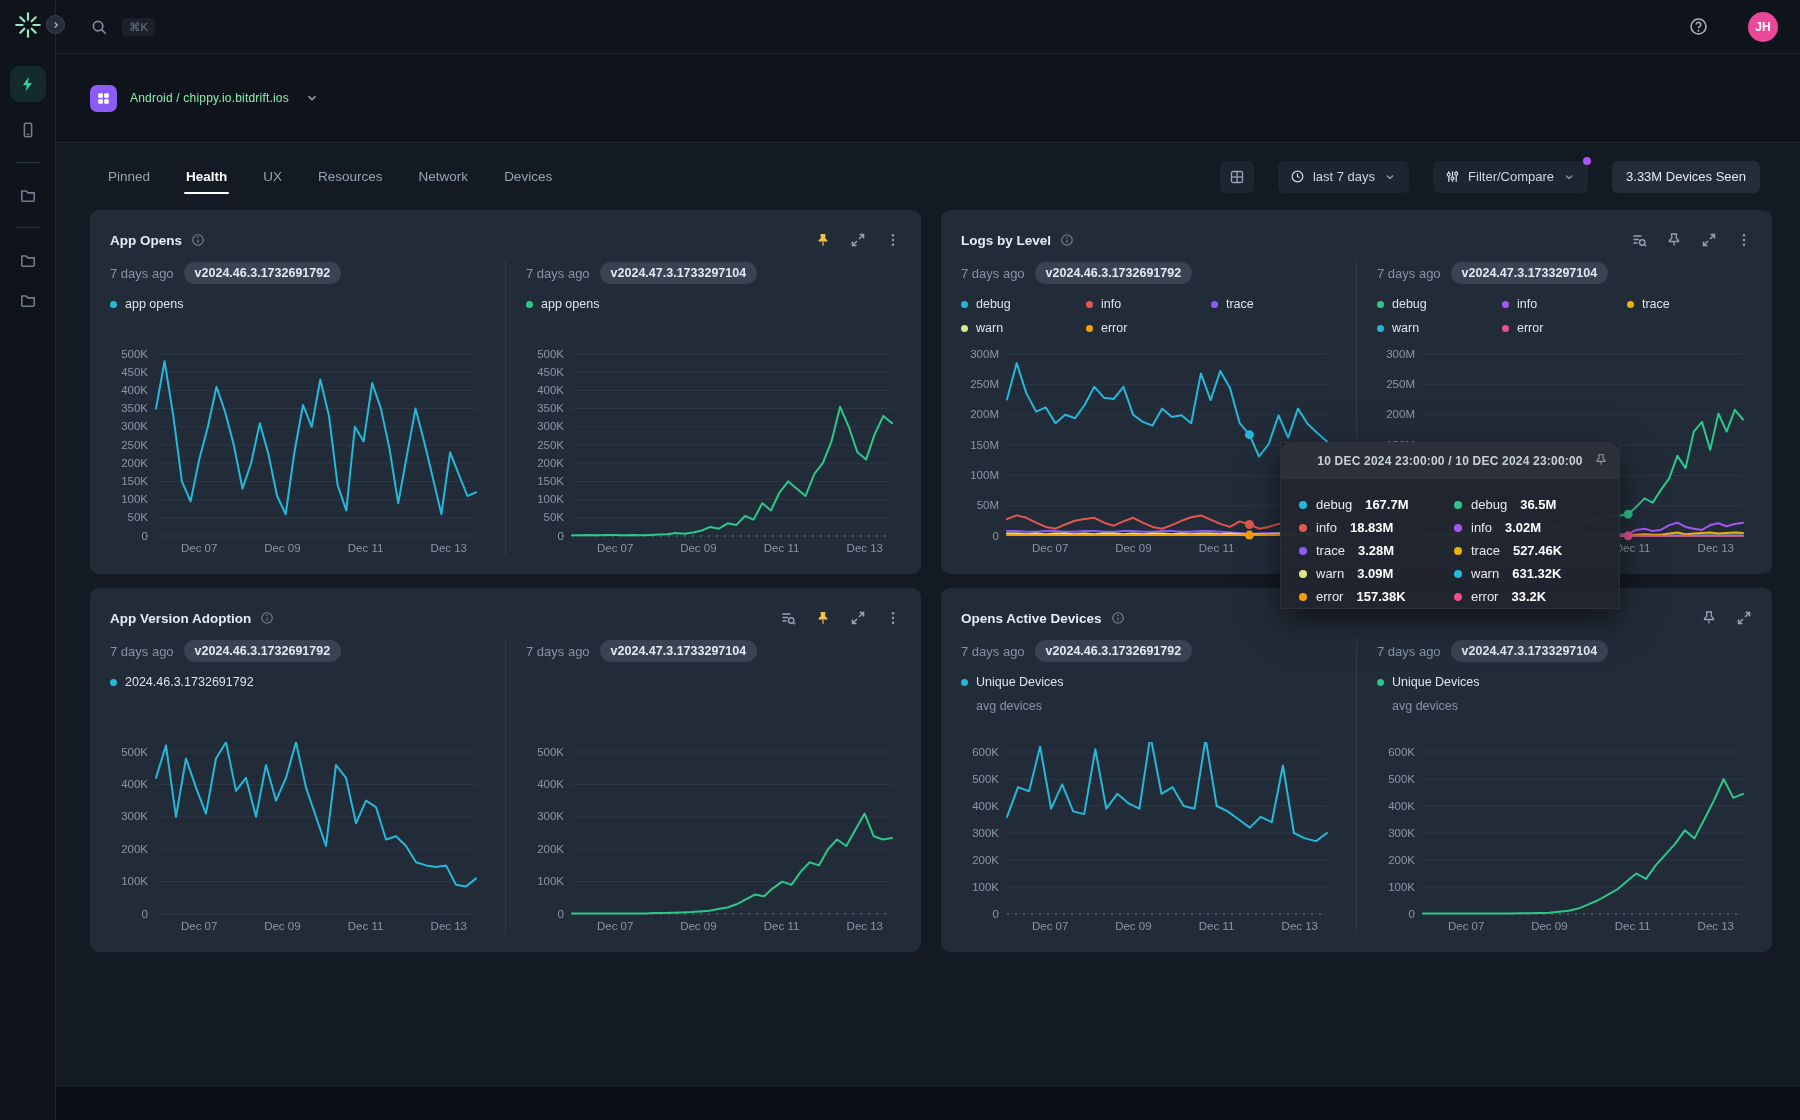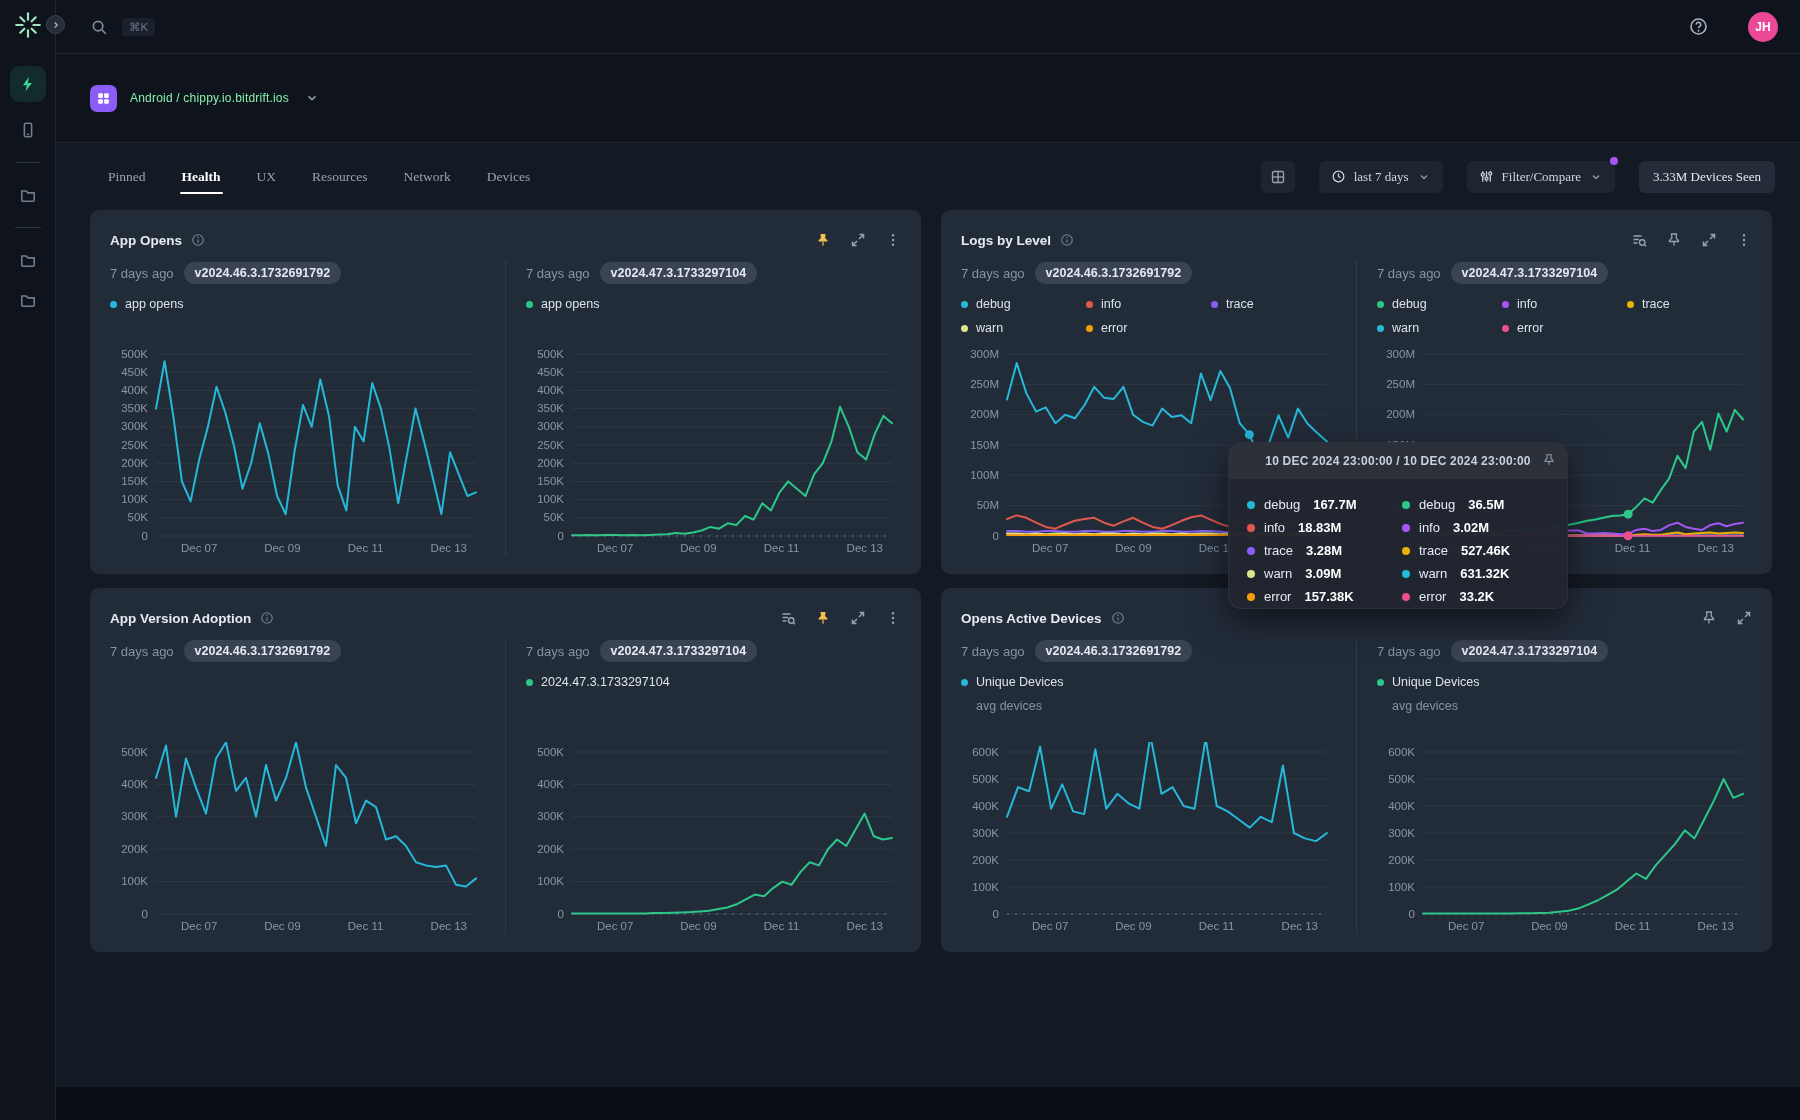--- a/index.html
+++ b/index.html
@@ -53,21 +53,21 @@
     display:flex; align-items:center; padding:0 34px; gap:13px;
   }
   .app-icon {
     width:27px; height:27px; border-radius:7px; background:#8b5cf6;
     display:flex; align-items:center; justify-content:center;
   }
   .page-title { font-size:12px; font-weight:normal; color:#86efac; letter-spacing:.2px; }
   .title-chev { color:#97a1b2; margin-left:2px; cursor:pointer; }
 
   
-  .tabsrow { height:67px; display:flex; align-items:center; padding:0 25px 0 34px;font-family:Liberation Serif, serif; }
+  .tabsrow { height:67px; display:flex; align-items:center; padding:0 40px 0 34px; }
   .tabs { display:flex; height:100%; }
   .tab {
     position:relative; display:flex; align-items:center; padding:0 18px;
     font-size:13.5px; color:#98a3b3; cursor:pointer;
   }
   .tab.active { color:#ffffff; font-weight:bold; }
   .tab.active::after {
     content:""; position:absolute; left:16px; right:16px; bottom:16px; height:2px;
     background:#fff; border-radius:2px;
   }
@@ -115,22 +115,22 @@
   .legend .li { display:flex; align-items:center; gap:8px; height:24px; width:100%; font-size:12.5px; color:#dce3ed; cursor:pointer; }
   .legend.cols3 .li { width:33.33%; }
   .legend .dot { width:7px; height:7px; border-radius:50%; flex:none; }
   .legend .li.sub { color:#8792a3; padding-left:15px; }
 
   .chartbox { margin-top:auto; height:212px; }
   .row2 .chartbox { height:192px; }
 
   
   .tooltip {
-    position:absolute; left:1228px; top:442px; width:340px; z-index:10;
-    border-radius:14px; background:rgba(33,37,46,0.97);
+    position:absolute; left:1280px; top:442px; width:340px; z-index:10;
+    border-radius:0; background:rgba(33,37,46,0.97);
     border:1px solid rgba(255,255,255,0.06);
     box-shadow:0 12px 34px rgba(0,0,0,0.55);
   }
   .tt-head {
     height:36px; background:#2b3039; border-radius:10px 10px 0 0;
     display:flex; align-items:center; justify-content:center; position:relative;
   }
   .tt-title { font-size:12px; color:#c8d0dc; font-weight:bold; letter-spacing:.2px; }
   .tt-pin { position:absolute; right:11px; top:10px; color:#8b95a5; cursor:pointer; }
   .tt-body { padding:14px 18px 0; display:flex; gap:8px; }
@@ -623,20 +623,26 @@
               </svg>
           </span>
         </div>
       </div>
       <div class="card-body">
         <div class="panel">
             <div class="meta">
               <span class="ago">7 days ago</span>
               <span class="chip">v2024.46.3.1732691792</span>
             </div>
+            <div class="legend">
+              <div class="li">
+                <span class="dot" style="background: rgb(37, 184, 216);"></span>
+                <span>2024.46.3.1732691792</span>
+              </div>
+            </div>
             <div class="chartbox">
               <svg width="374" height="192">
                 <line x1="46" y1="10" x2="366" y2="10" stroke="rgba(255,255,255,0.06)" stroke-width="1"></line>
                 <text x="38" y="13.5" text-anchor="end" fill="#8b95a5" font-size="11.5">500K</text>
                 <line x1="46" y1="42.4" x2="366" y2="42.4" stroke="rgba(255,255,255,0.06)" stroke-width="1"></line>
                 <text x="38" y="45.9" text-anchor="end" fill="#8b95a5" font-size="11.5">400K</text>
                 <line x1="46" y1="74.8" x2="366" y2="74.8" stroke="rgba(255,255,255,0.06)" stroke-width="1"></line>
                 <text x="38" y="78.3" text-anchor="end" fill="#8b95a5" font-size="11.5">300K</text>
                 <line x1="46" y1="107.2" x2="366" y2="107.2" stroke="rgba(255,255,255,0.06)" stroke-width="1"></line>
                 <text x="38" y="110.7" text-anchor="end" fill="#8b95a5" font-size="11.5">200K</text>
@@ -649,26 +655,20 @@
                 <text x="255.60000000000002" y="188" text-anchor="middle" fill="#8b95a5" font-size="11.5">Dec 11</text>
                 <text x="338.8" y="188" text-anchor="middle" fill="#8b95a5" font-size="11.5">Dec 13</text>
                 <polyline points="46.0,35.9 56.0,3.5 66.0,74.8 76.0,16.5 86.0,45.6 96.0,71.6 106.0,16.5 116.0,0.3 126.0,48.9 136.0,35.9 146.0,74.8 156.0,23.0 166.0,58.6 176.0,35.9 186.0,0.3 196.0,45.6 206.0,74.8 216.0,104.0 226.0,23.0 236.0,35.9 246.0,81.3 256.0,58.6 266.0,65.1 276.0,97.5 286.0,94.2 296.0,104.0 306.0,120.2 316.0,123.4 326.0,125.0 336.0,123.4 346.0,142.8 356.0,144.5 366.0,136.4" fill="none" stroke="#25b8d8" stroke-width="2" stroke-linejoin="round" stroke-linecap="round"></polyline>
               </svg>
             </div>
           </div>
         <div class="panel">
             <div class="meta">
               <span class="ago">7 days ago</span>
               <span class="chip">v2024.47.3.1733297104</span>
-            </div>
-            <div class="legend">
-              <div class="li">
-                <span class="dot" style="background: rgb(43, 200, 137);"></span>
-                <span>2024.47.3.1733297104</span>
-              </div>
             </div>
             <div class="chartbox">
               <svg width="374" height="192">
                 <line x1="46" y1="10" x2="366" y2="10" stroke="rgba(255,255,255,0.06)" stroke-width="1"></line>
                 <text x="38" y="13.5" text-anchor="end" fill="#8b95a5" font-size="11.5">500K</text>
                 <line x1="46" y1="42.4" x2="366" y2="42.4" stroke="rgba(255,255,255,0.06)" stroke-width="1"></line>
                 <text x="38" y="45.9" text-anchor="end" fill="#8b95a5" font-size="11.5">400K</text>
                 <line x1="46" y1="74.8" x2="366" y2="74.8" stroke="rgba(255,255,255,0.06)" stroke-width="1"></line>
                 <text x="38" y="78.3" text-anchor="end" fill="#8b95a5" font-size="11.5">300K</text>
                 <line x1="46" y1="107.2" x2="366" y2="107.2" stroke="rgba(255,255,255,0.06)" stroke-width="1"></line>

